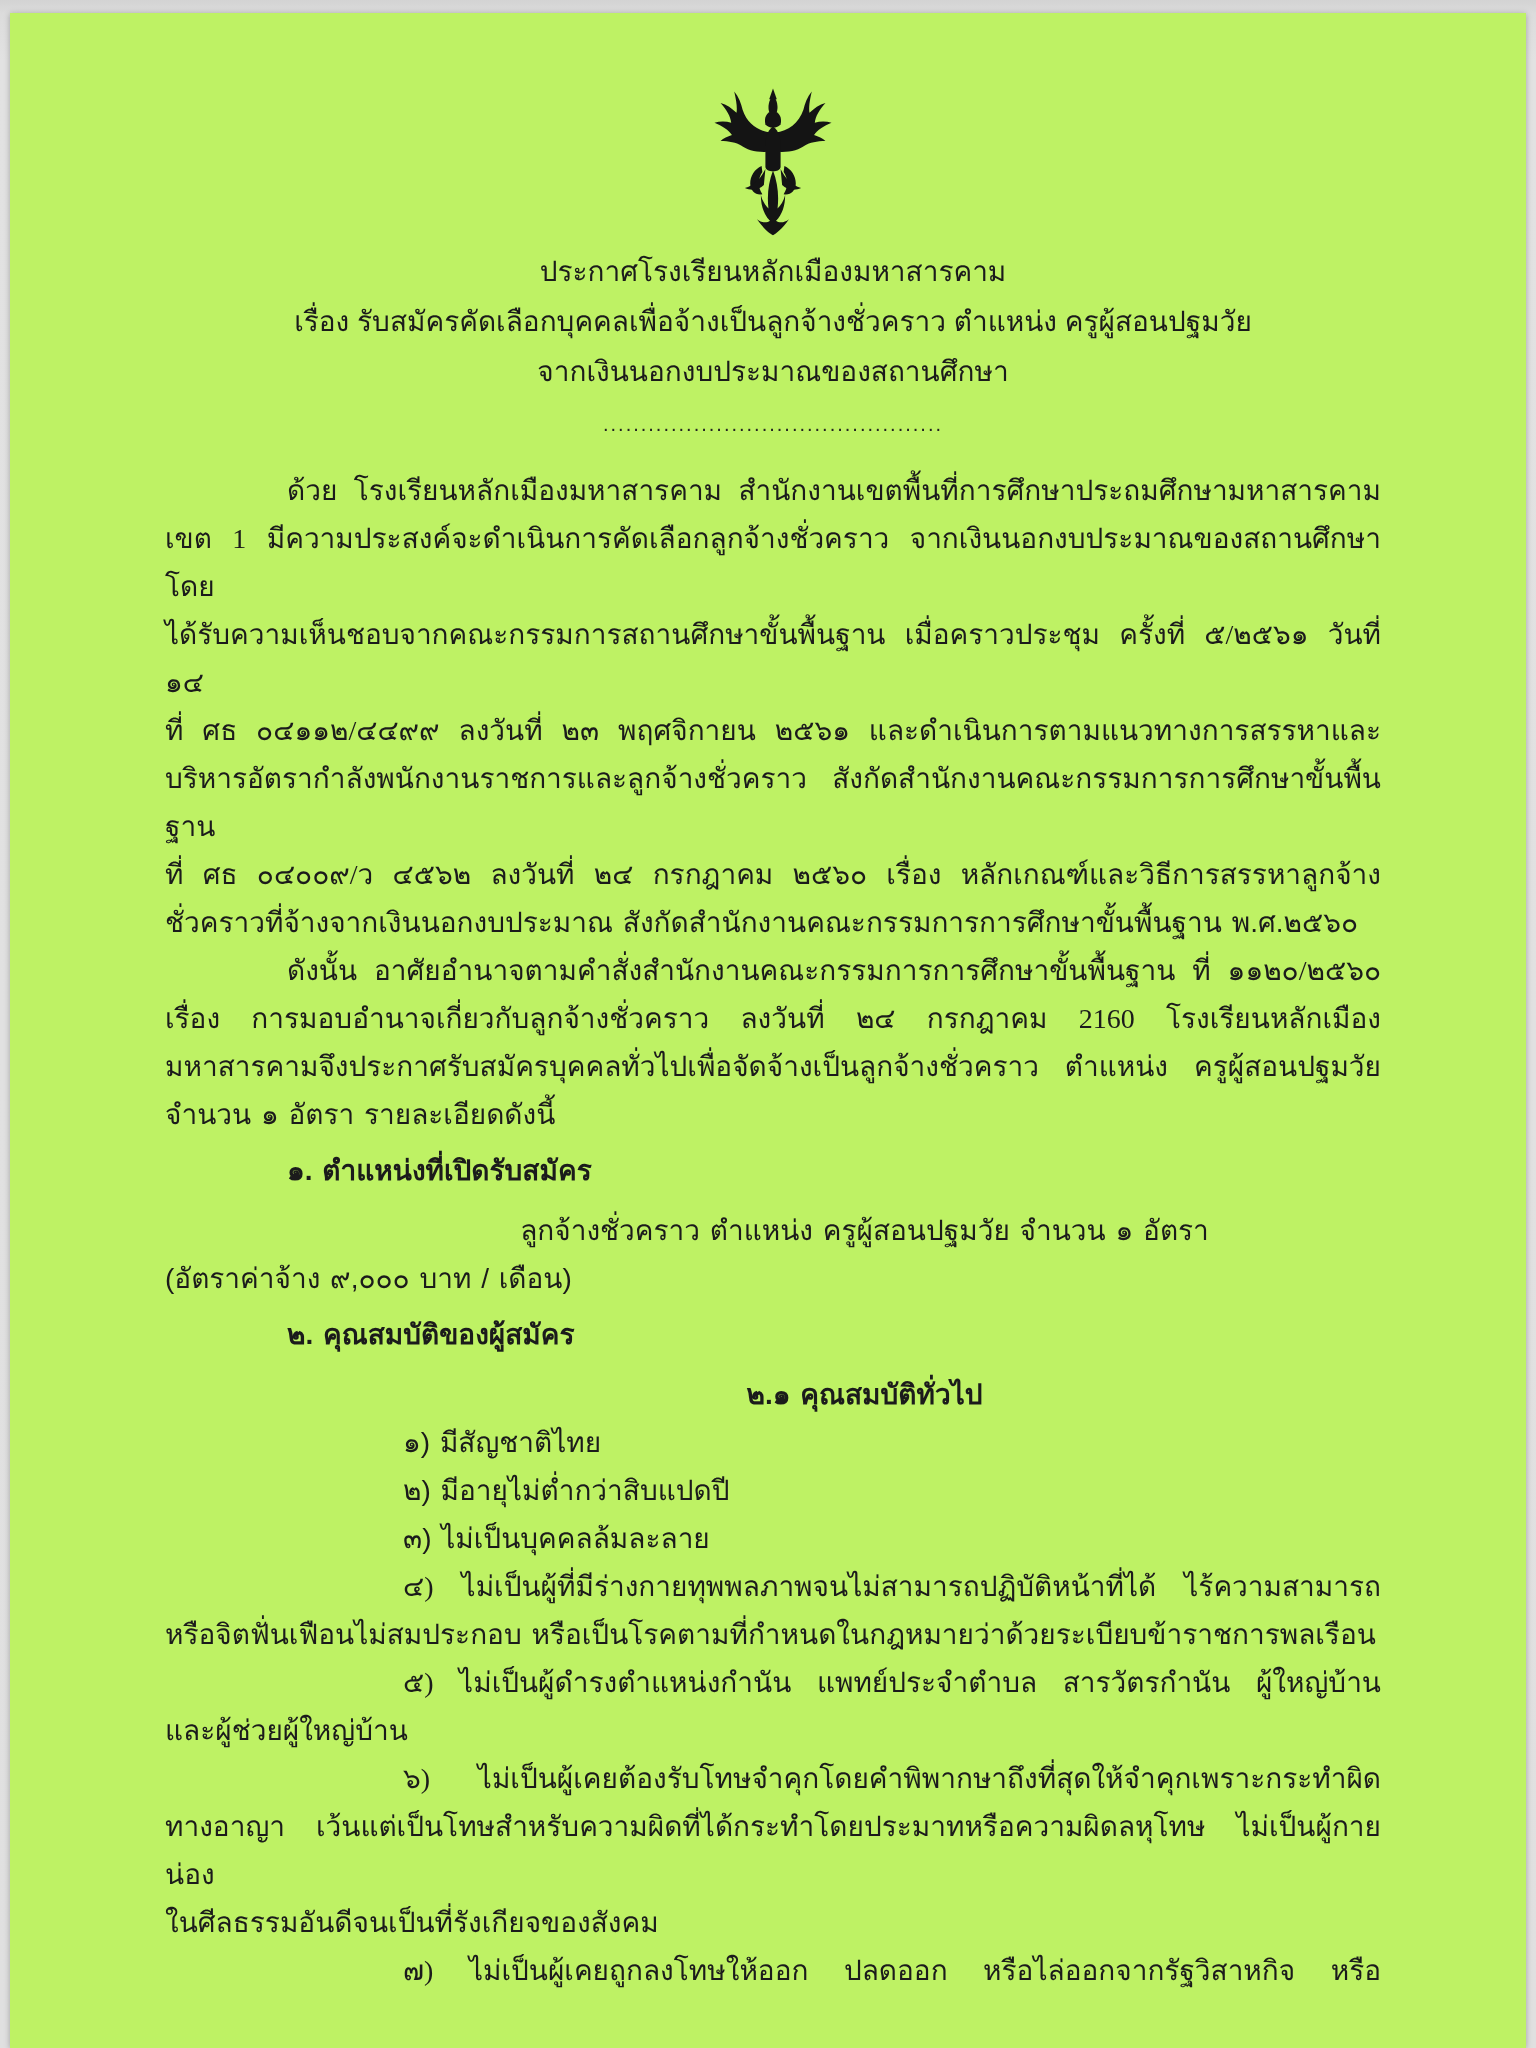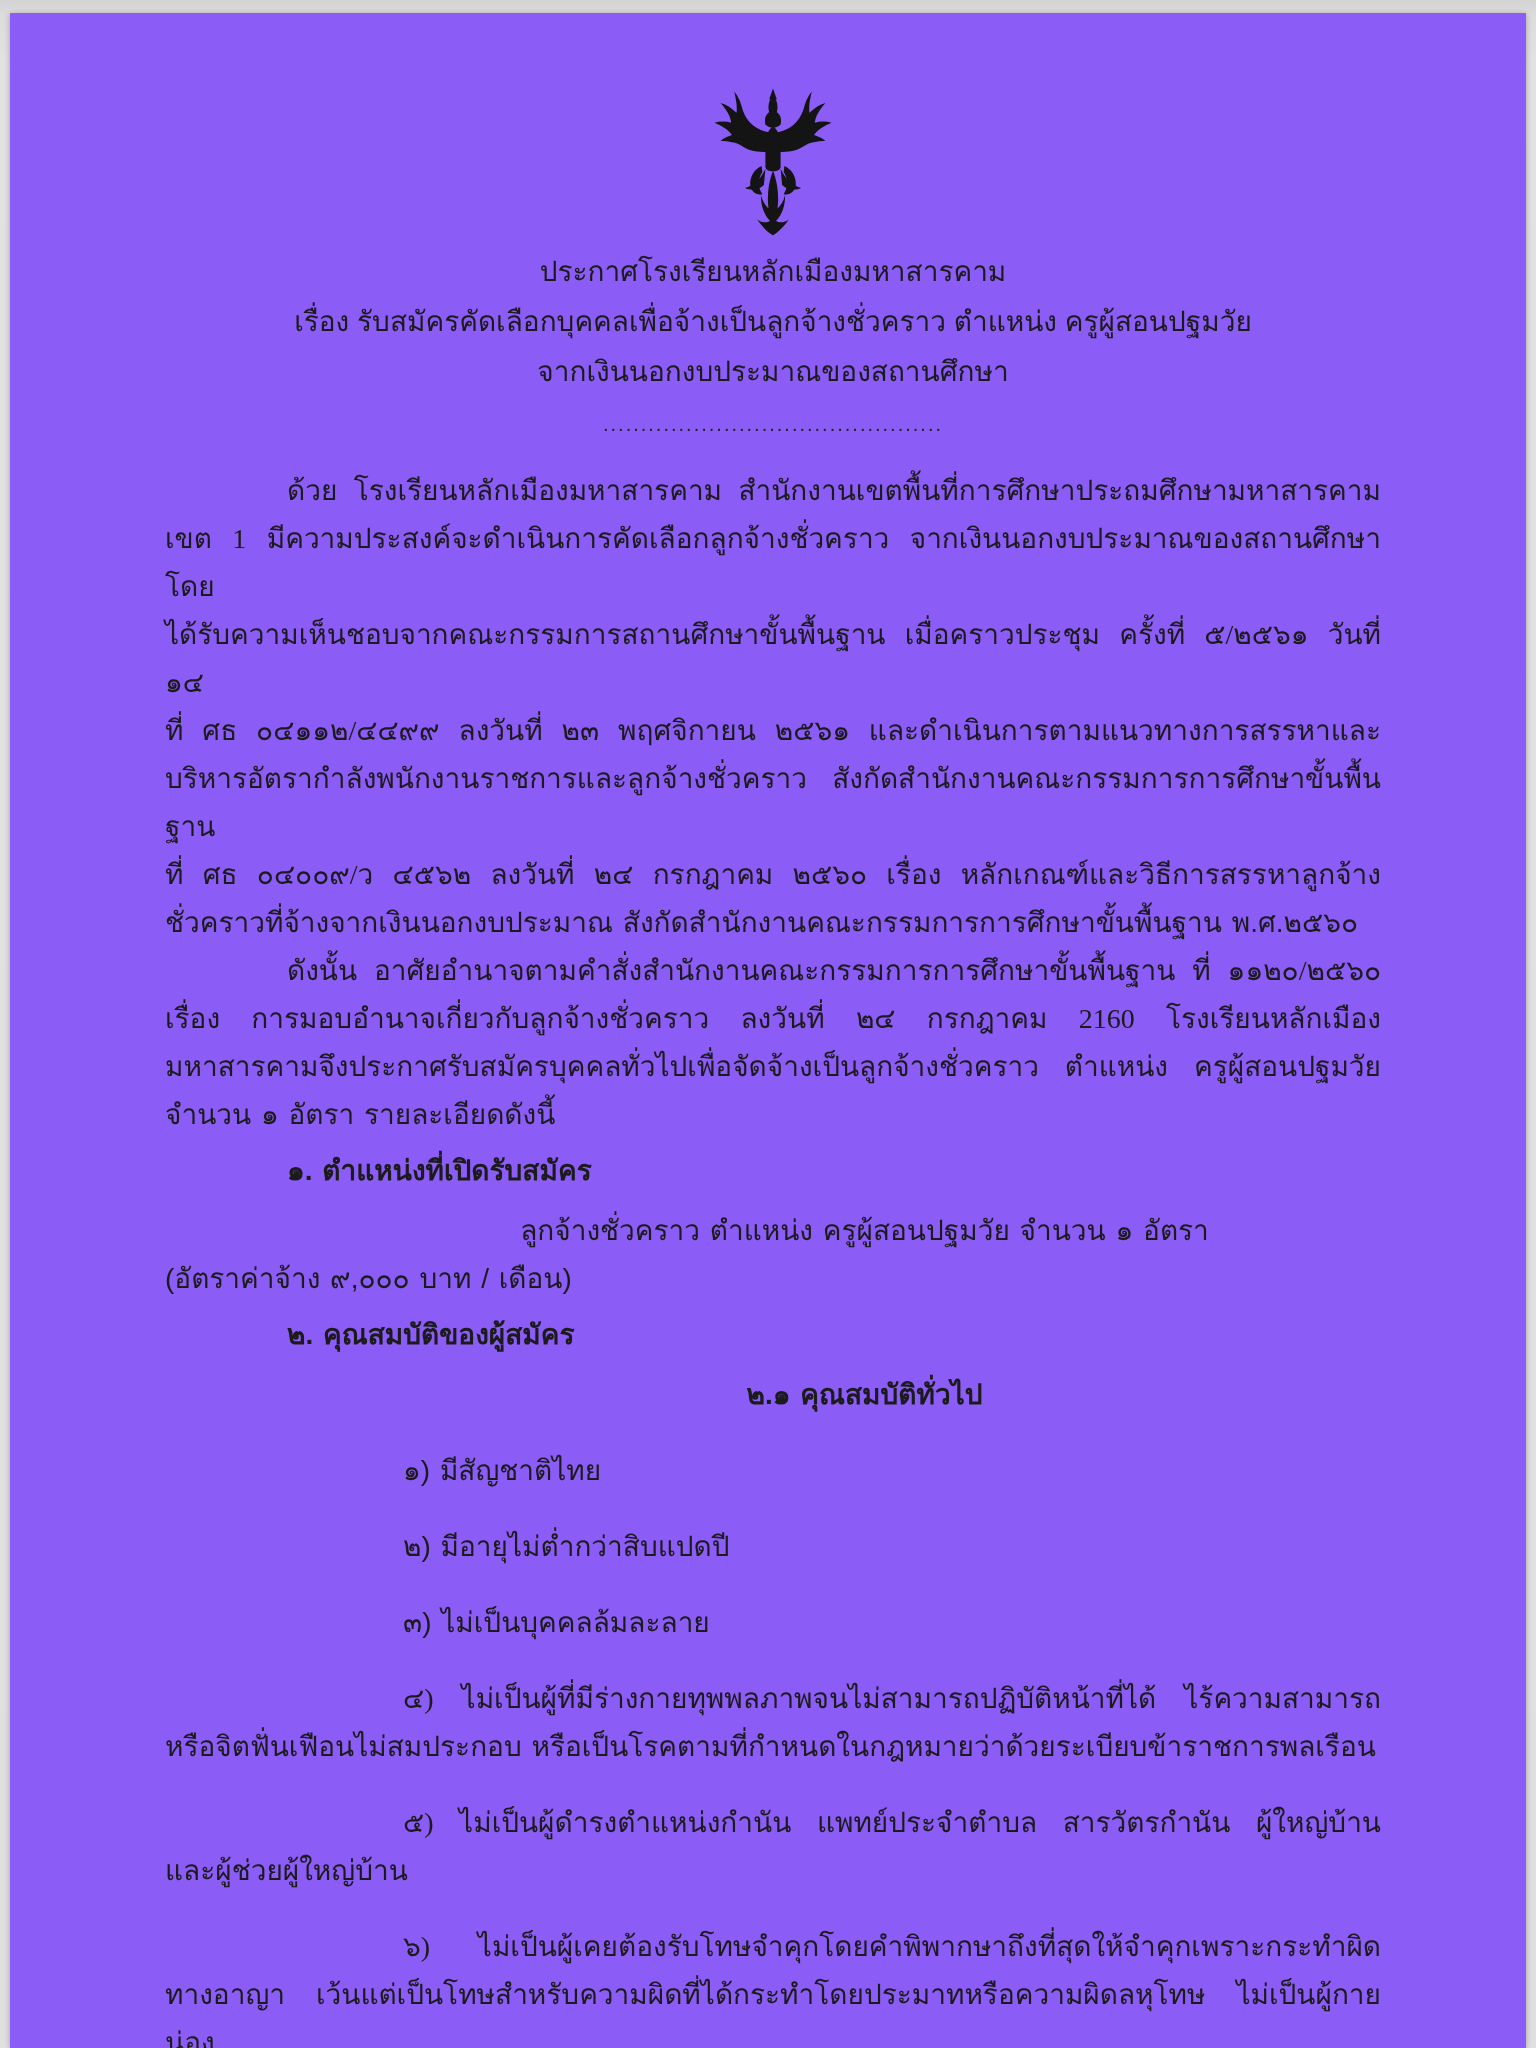--- a/index.html
+++ b/index.html
@@ -3,21 +3,21 @@
 <meta charset="utf-8">
 <style>
   html,body{margin:0;padding:0;}
   body{
     width:1536px;height:2048px;overflow:hidden;
     background:linear-gradient(#d3d3d3 0px,#dcdcdc 14px,#e2e2e2 60px,#e0e0e0 100%);
     font-family:"Liberation Sans","DejaVu Sans",sans-serif;
   }
   .paper{
     position:absolute;left:10px;right:10px;top:13px;bottom:0;
-    background:#8b5cf6;
+    background:#bef264;
     box-shadow:0 1px 6px rgba(0,0,0,.28);
     color:#1b1b1b;
     padding:0 145px 0 155px;
     box-sizing:border-box;
   }
   .emblem{display:block;margin:74px auto 8px auto;}
   .head-line{
     text-align:center;font-size:28px;line-height:50px;white-space:nowrap;
   }
   .dots{
@@ -26,21 +26,21 @@
   }
   .doc-body{margin-top:24px;}
   .line{
     font-size:28px;line-height:48px;white-space:normal;
     word-spacing:2px;
   }
   .line.j{text-align:justify;text-align-last:justify;font-family:Liberation Serif, serif;}
   .line.b{font-weight:bold;}
   .line.ind1{padding-left:122px;}
   .line.ind2{padding-left:183px;}
-  .line.ind3{padding-left:238px;margin-top:28px;}
+  .line.ind3{padding-left:238px;}
   .line.g-lg{margin-top:8px;}
   .line.g-sm{margin-top:12px;text-align:center;}
 </style>
 </head>
 <body>
 
 <div class="paper">
 
   <svg class="emblem" width="152" height="152" viewBox="0 0 200 200" aria-hidden="true">
     <g fill="#141414">

